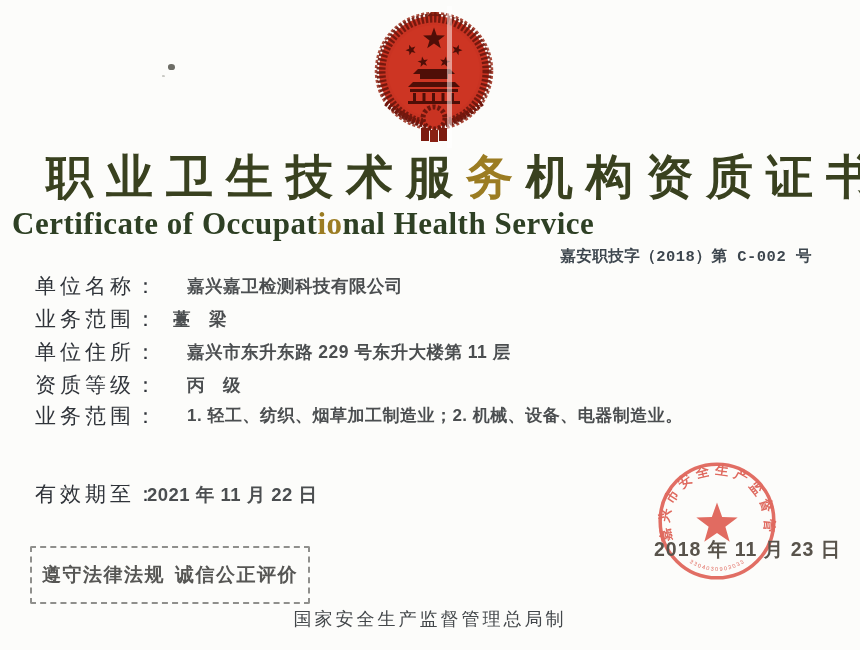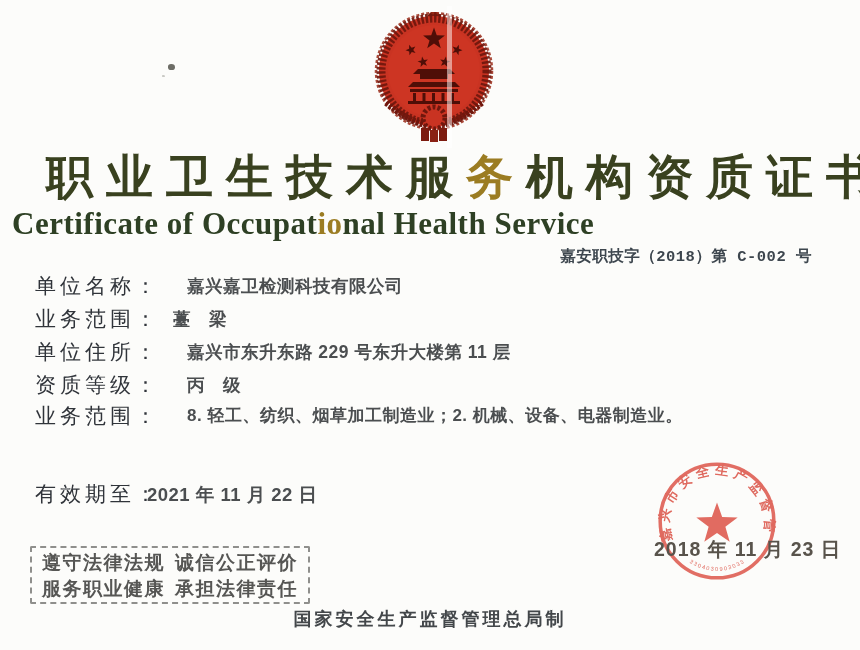--- a/index.html
+++ b/index.html
@@ -59,21 +59,21 @@
     padding:2px 10px;box-sizing:border-box;
   }
   .motto-row{display:flex;justify-content:space-between;}
   .motto-row span{
     font-family:"Liberation Serif","DejaVu Serif",serif;
     font-weight:bold;font-size:19px;color:#565654;letter-spacing:1.5px;white-space:nowrap;
   }
   
   .footer{
     left:0;top:607px;width:860px;text-align:center;
-    font-size:18px;font-weight:bold;color:#43474a;letter-spacing:3px;
+    font-size:18px;font-weight:normal;color:#43474a;letter-spacing:3px;
   }
 </style>
 </head>
 <body>
 
 <svg class="abs emblem" viewBox="0 0 136 130" xmlns="http://www.w3.org/2000/svg">
   <rect x="63" y="-1" width="10" height="10" fill="#7c1b0f" transform="rotate(45 68 4)"></rect>
   <circle cx="68" cy="59" r="55" fill="#c93322"></circle>
   <circle cx="68" cy="59" r="58" fill="none" stroke="#9a2a18" stroke-width="2.5" stroke-dasharray="3,2" opacity="0.85"></circle>
   <circle cx="68" cy="59" r="53" fill="none" stroke="#6f170d" stroke-width="9" stroke-dasharray="2.5,1.8" opacity="0.92"></circle>
@@ -126,21 +126,21 @@
 <div class="abs frow r3">
   <span class="flabel">单位住所：</span>
   <span class="fvalue" style="left:152px">嘉兴市东升东路 229 号东升大楼第 11 层</span>
 </div>
 <div class="abs frow r4">
   <span class="flabel">资质等级：</span>
   <span class="fvalue" style="left:152px">丙　级</span>
 </div>
 <div class="abs frow r5">
   <span class="flabel">业务范围：</span>
-  <span class="fvalue" style="left:152px;font-size:17px">8. 轻工、纺织、烟草加工制造业；2. 机械、设备、电器制造业。</span>
+  <span class="fvalue" style="left:152px;font-size:17px">1. 轻工、纺织、烟草加工制造业；2. 机械、设备、电器制造业。</span>
 </div>
 
 <div class="abs frow rv">
   <span class="flabel">有效期至：</span>
   <span class="fvalue" style="left:112px">2021 年 11 月 22 日</span>
 </div>
 
 <svg class="abs stamp" viewBox="0 0 120 120" xmlns="http://www.w3.org/2000/svg">
   <defs>
     <path id="arcTop" d="M 17.5,80.5 A 46.5,46.5 0 1 1 102.5,80.5" fill="none"></path>
@@ -156,19 +156,15 @@
   </text>
 </svg>
 
 <div class="abs issue-date">2018 年 11 月 23 日</div>
 
 <div class="abs motto">
   <div class="motto-row">
     <span>遵守法律法规</span>
     <span>诚信公正评价</span>
   </div>
-  <div class="motto-row">
-    <span>服务职业健康</span>
-    <span>承担法律责任</span>
-  </div>
 </div>
 
 <div class="abs footer">国家安全生产监督管理总局制</div>
 
 </body></html>

